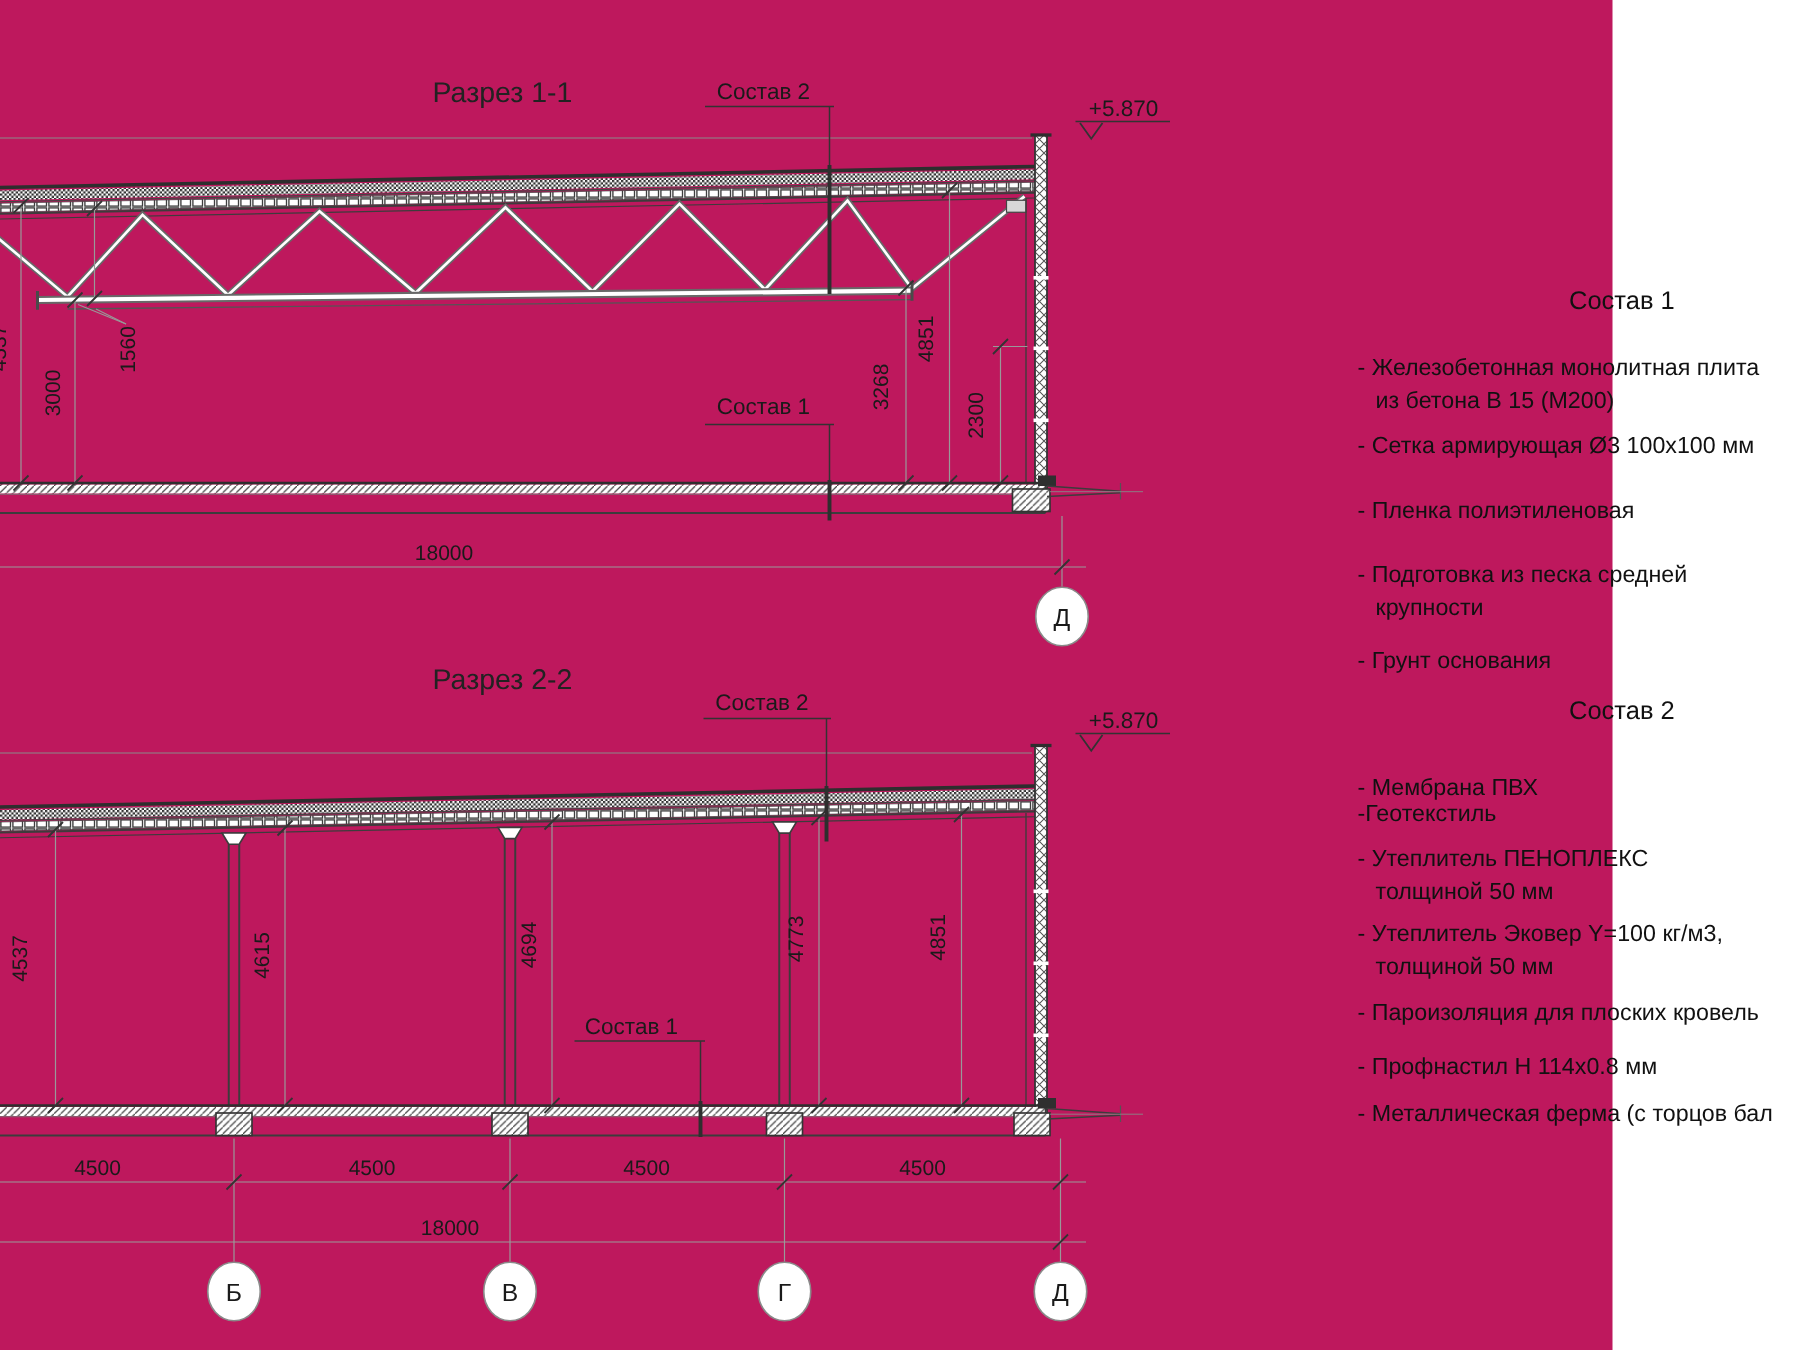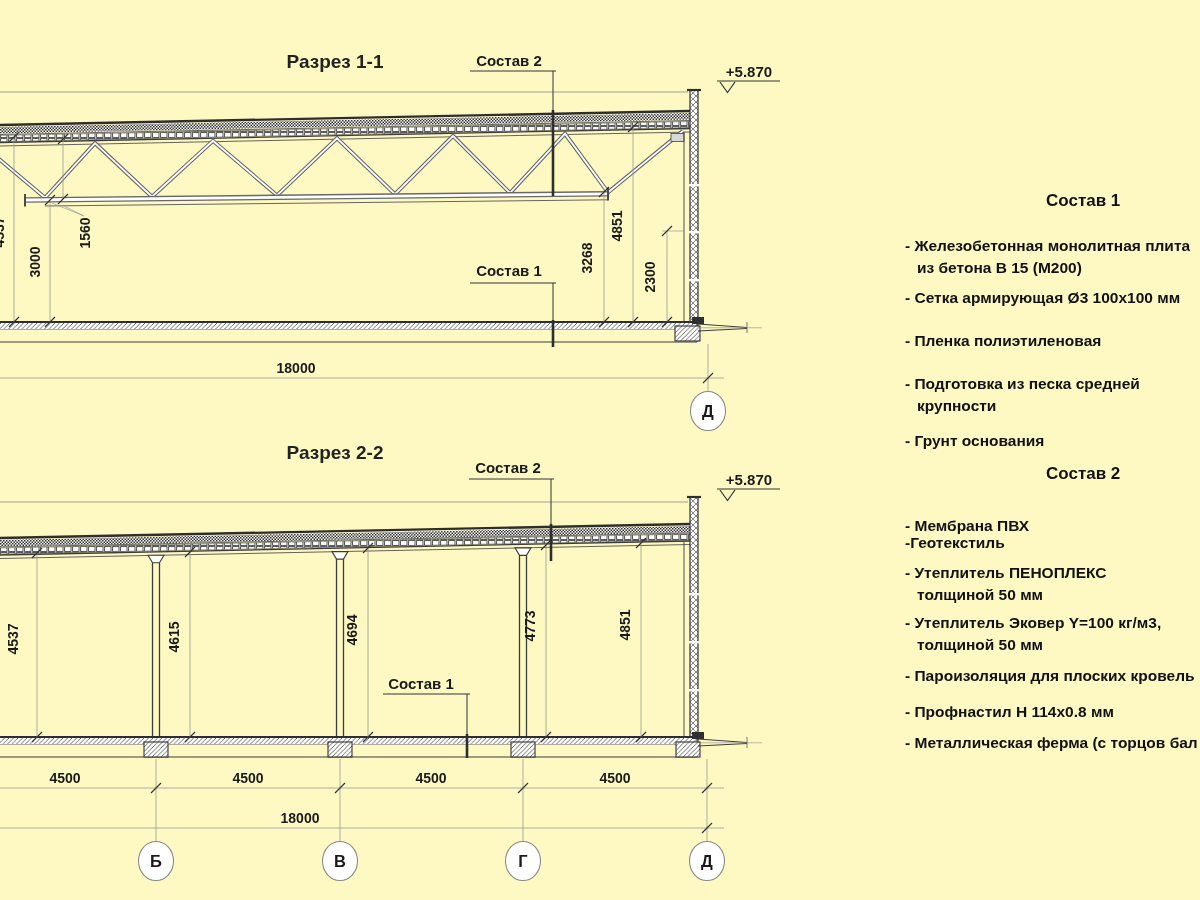--- a/index.html
+++ b/index.html
@@ -1,17 +1,17 @@
 <!DOCTYPE html>
 <html><head>
 <meta charset="utf-8">
 <style>
   html,body{margin:0;padding:0;background:#fff;width:1200px;height:900px;overflow:hidden;
             font-family:"Liberation Sans",sans-serif;}
-  #stage{position:relative;width:1200px;height:900px;background:#fef9c3;font-weight:bold;}
+  #stage{position:relative;width:1075px;height:900px;background:#be185d;}
   #drawing{position:absolute;left:0;top:0;}
   svg text{font-family:"Liberation Sans",sans-serif;fill:#1a1a1a;}
   .t-title{font-size:19px;fill:#222;}
   .t-label{font-size:15px;}
   .t-dim{font-size:14px;}
   .t-axis{font-size:16.5px;}
   #legends{position:absolute;left:905px;top:0;width:300px;height:900px;color:#111;}
   .leg-title{position:absolute;left:141px;font-size:17px;white-space:nowrap;}
   .leg-item{position:absolute;left:0;width:300px;font-size:15.5px;line-height:21.5px;
             padding-left:12px;text-indent:-12px;white-space:pre-line;}

